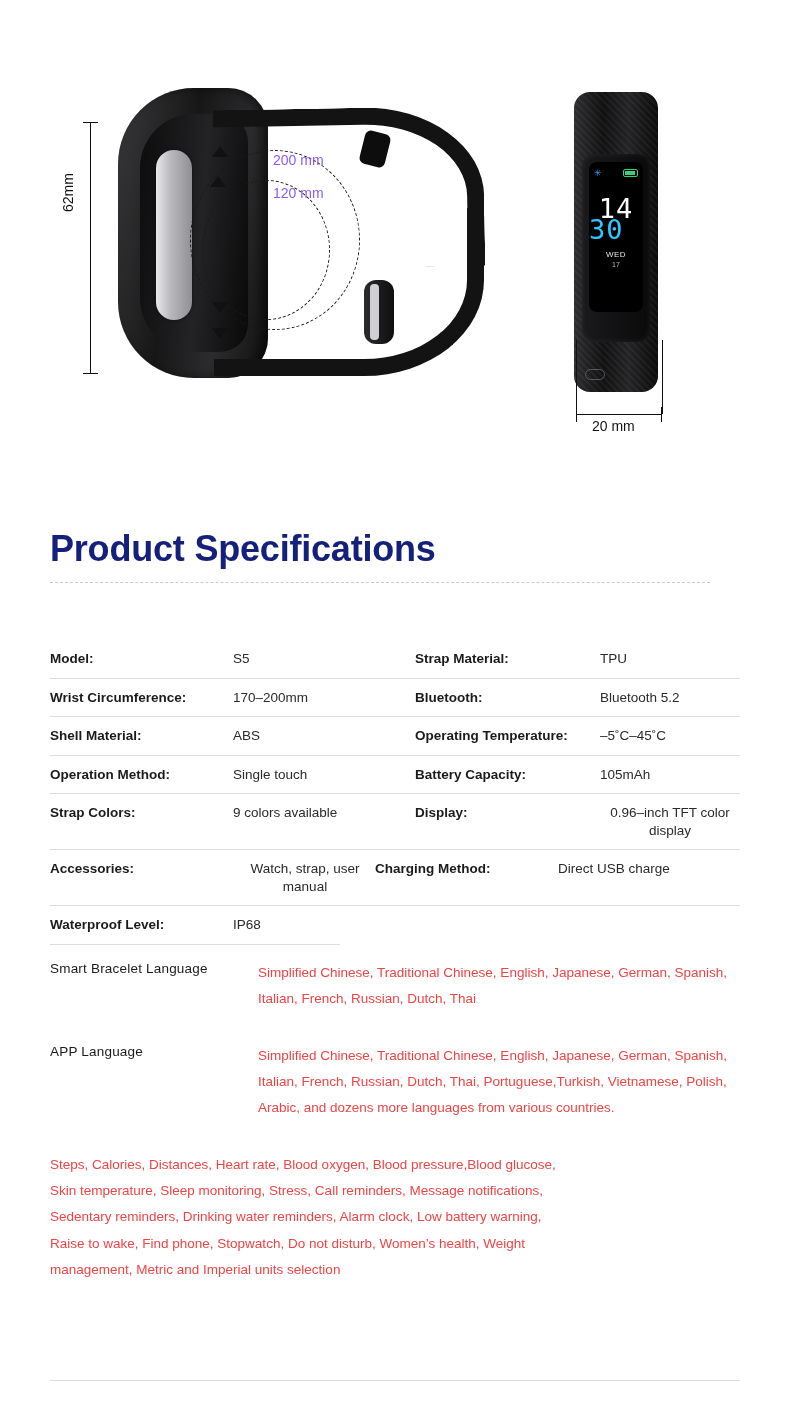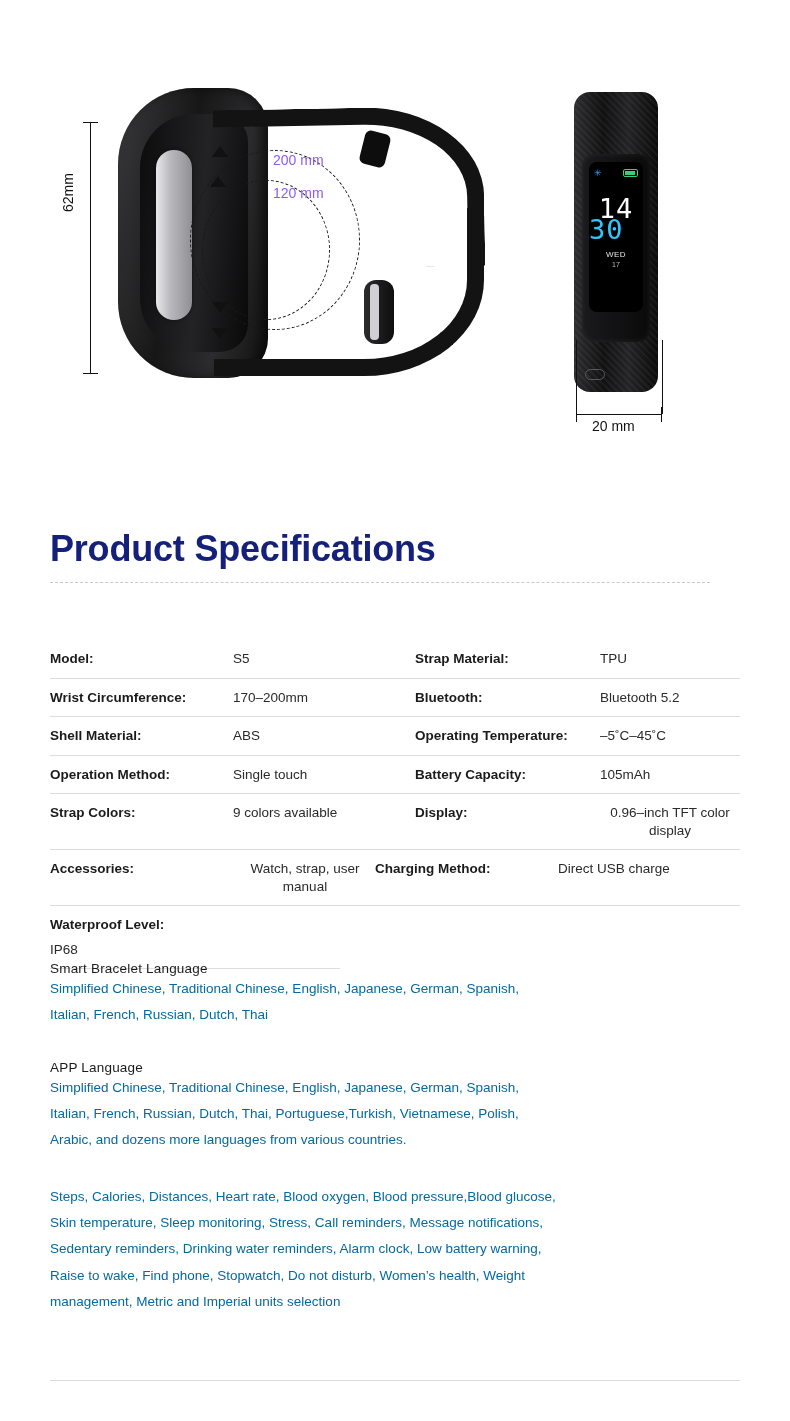--- a/index.html
+++ b/index.html
@@ -214,27 +214,27 @@
   .spec-cell.left { width: 365px; gap: 7px; }
   .spec-cell.right { width: 325px; }
   .spec-label { font-weight: bold; color: #1b1b1b; }
   .spec-cell.left .spec-label { width: 176px; flex: none; }
   .spec-cell.right .spec-label { width: 185px; flex: none; }
   .spec-value { color: #2a2a2a; text-align: center; }
   .spec-cell.empty { border-bottom: none; }
 
   
   .lists { position: absolute; left: 50px; top: 960px; width: 720px; }
-  .list-block { display: flex; margin-bottom: 30px; flex-direction: column; }
+  .list-block { display: flex; margin-bottom: 30px; }
   .list-head {
     width: 208px; flex: none;
     font-size: 13.5px; color: #1b1b1b; letter-spacing: .2px;
     padding-top: 1px;
   }
-  .list-body { font-size: 13.5px; color: #0369a1; line-height: 1.95; max-width: 510px; }
+  .list-body { font-size: 13.5px; color: #ef4444; line-height: 1.95; max-width: 510px; }
   .bottom-rule {
     position: absolute; left: 50px; top: 1380px; width: 690px;
     border-top: 1px solid #dcdcdc;
   }
 </style>
 </head>
 <body>
 
 <div class="page">
 
@@ -354,21 +354,21 @@
         <span class="spec-label">Accessories:</span>
         <span class="spec-value">Watch, strap, user manual</span>
       </div>
       <div class="spec-cell left">
         <span class="spec-label">Charging Method:</span>
         <span class="spec-value">Direct USB charge</span>
       </div>
     </div>
 
     <div class="spec-row">
-      <div class="spec-cell left" style="width:290px;flex-direction:column;">
+      <div class="spec-cell left" style="width:290px;">
         <span class="spec-label">Waterproof Level:</span>
         <span class="spec-value">IP68</span>
       </div>
       <div class="spec-cell right empty"></div>
     </div>
 
   </div>
 
   <div class="lists">
 

